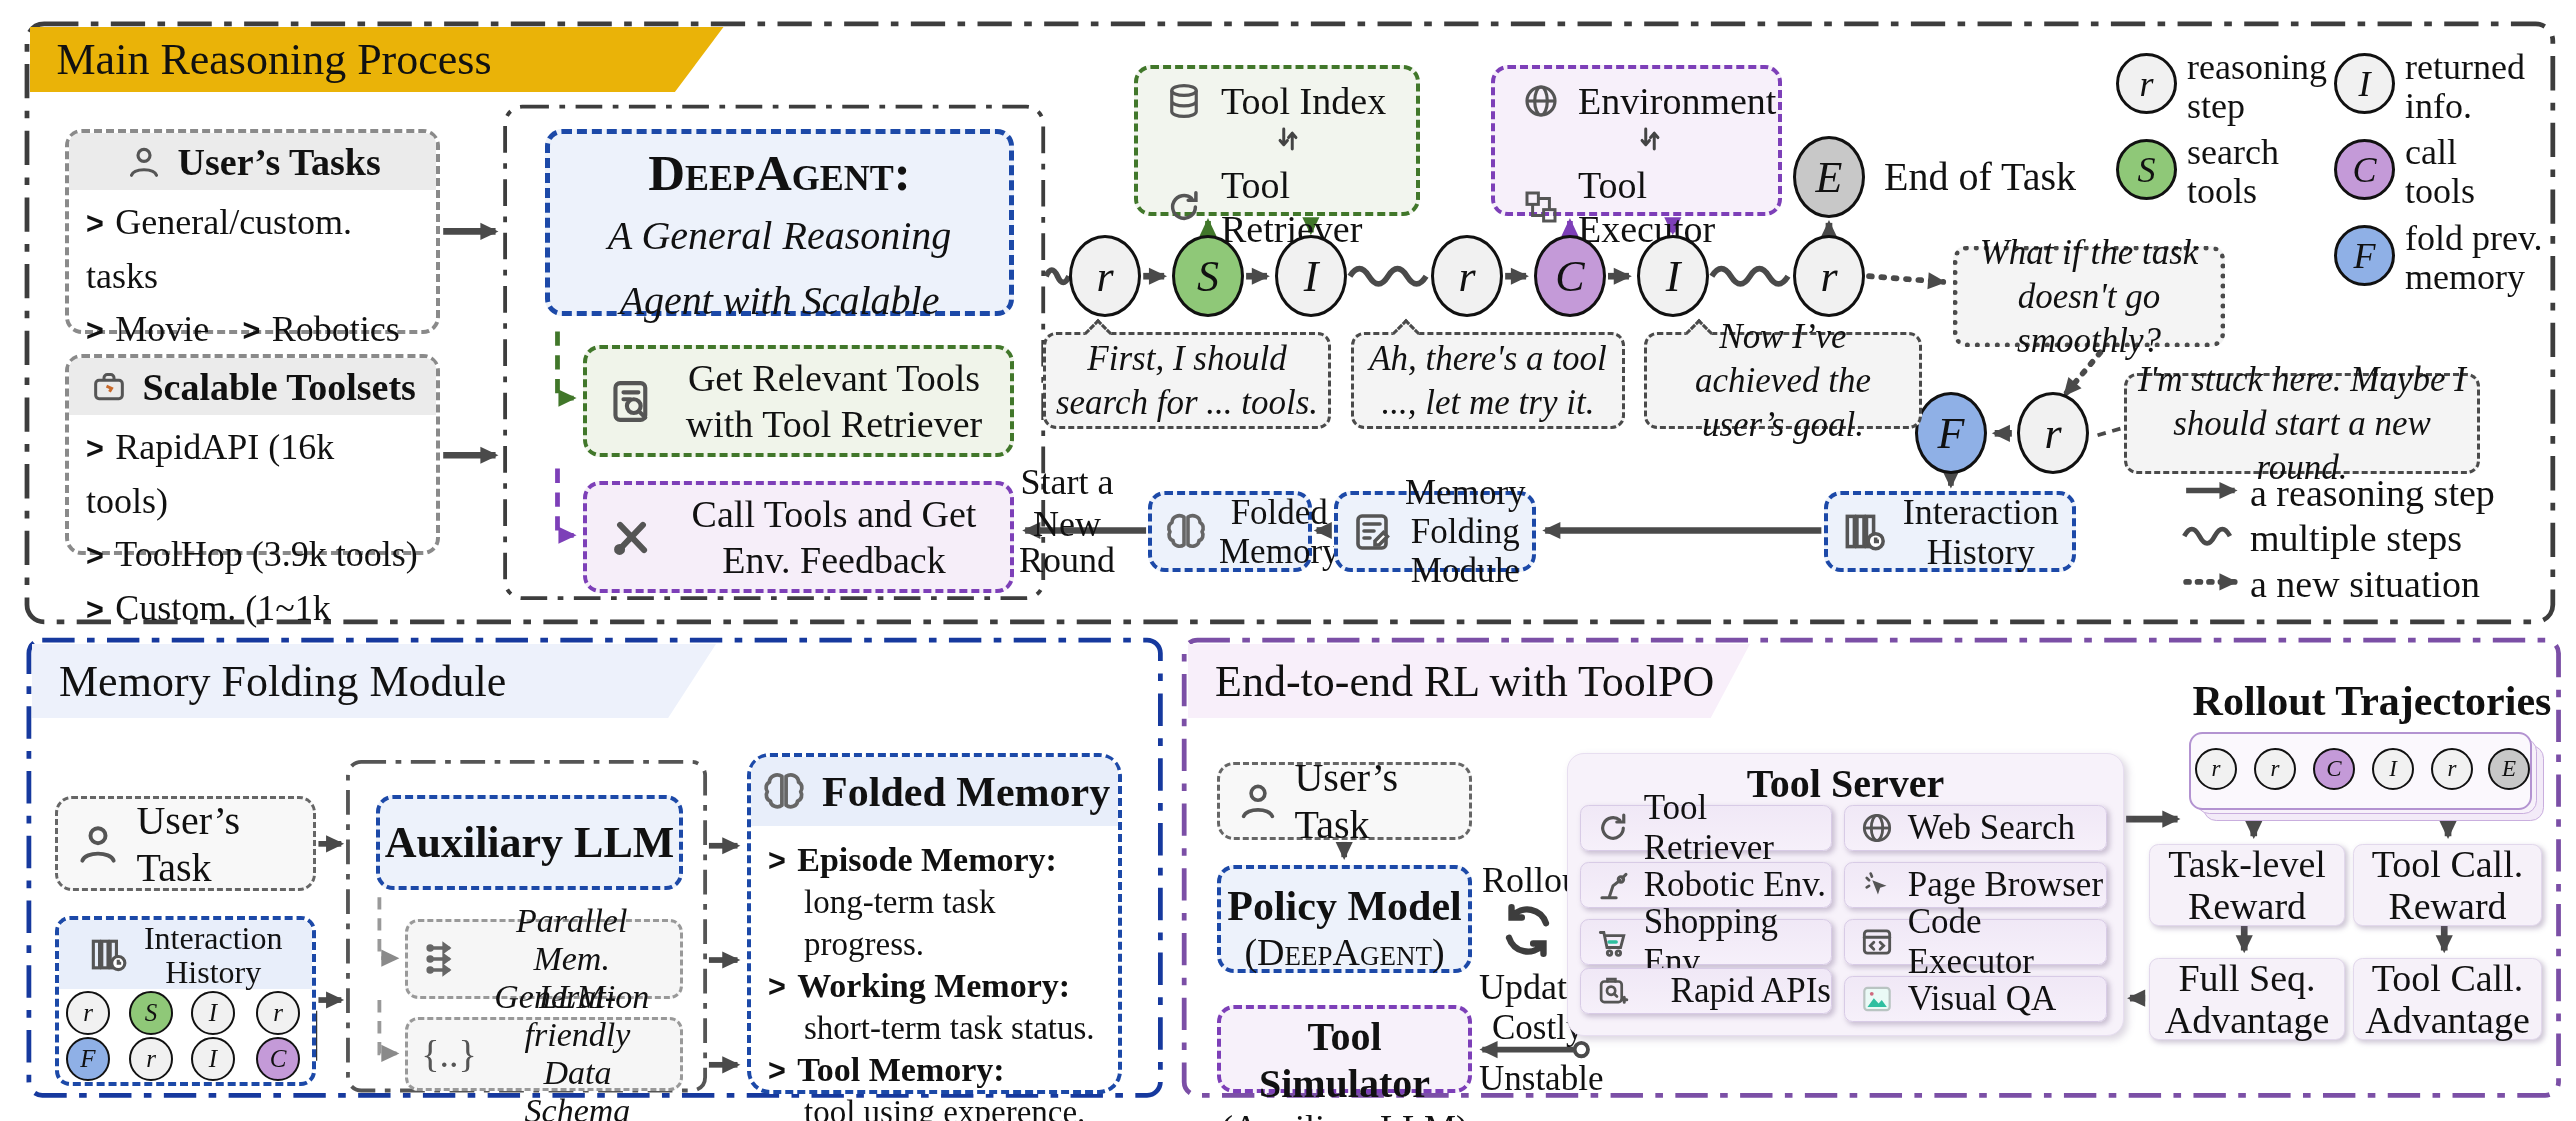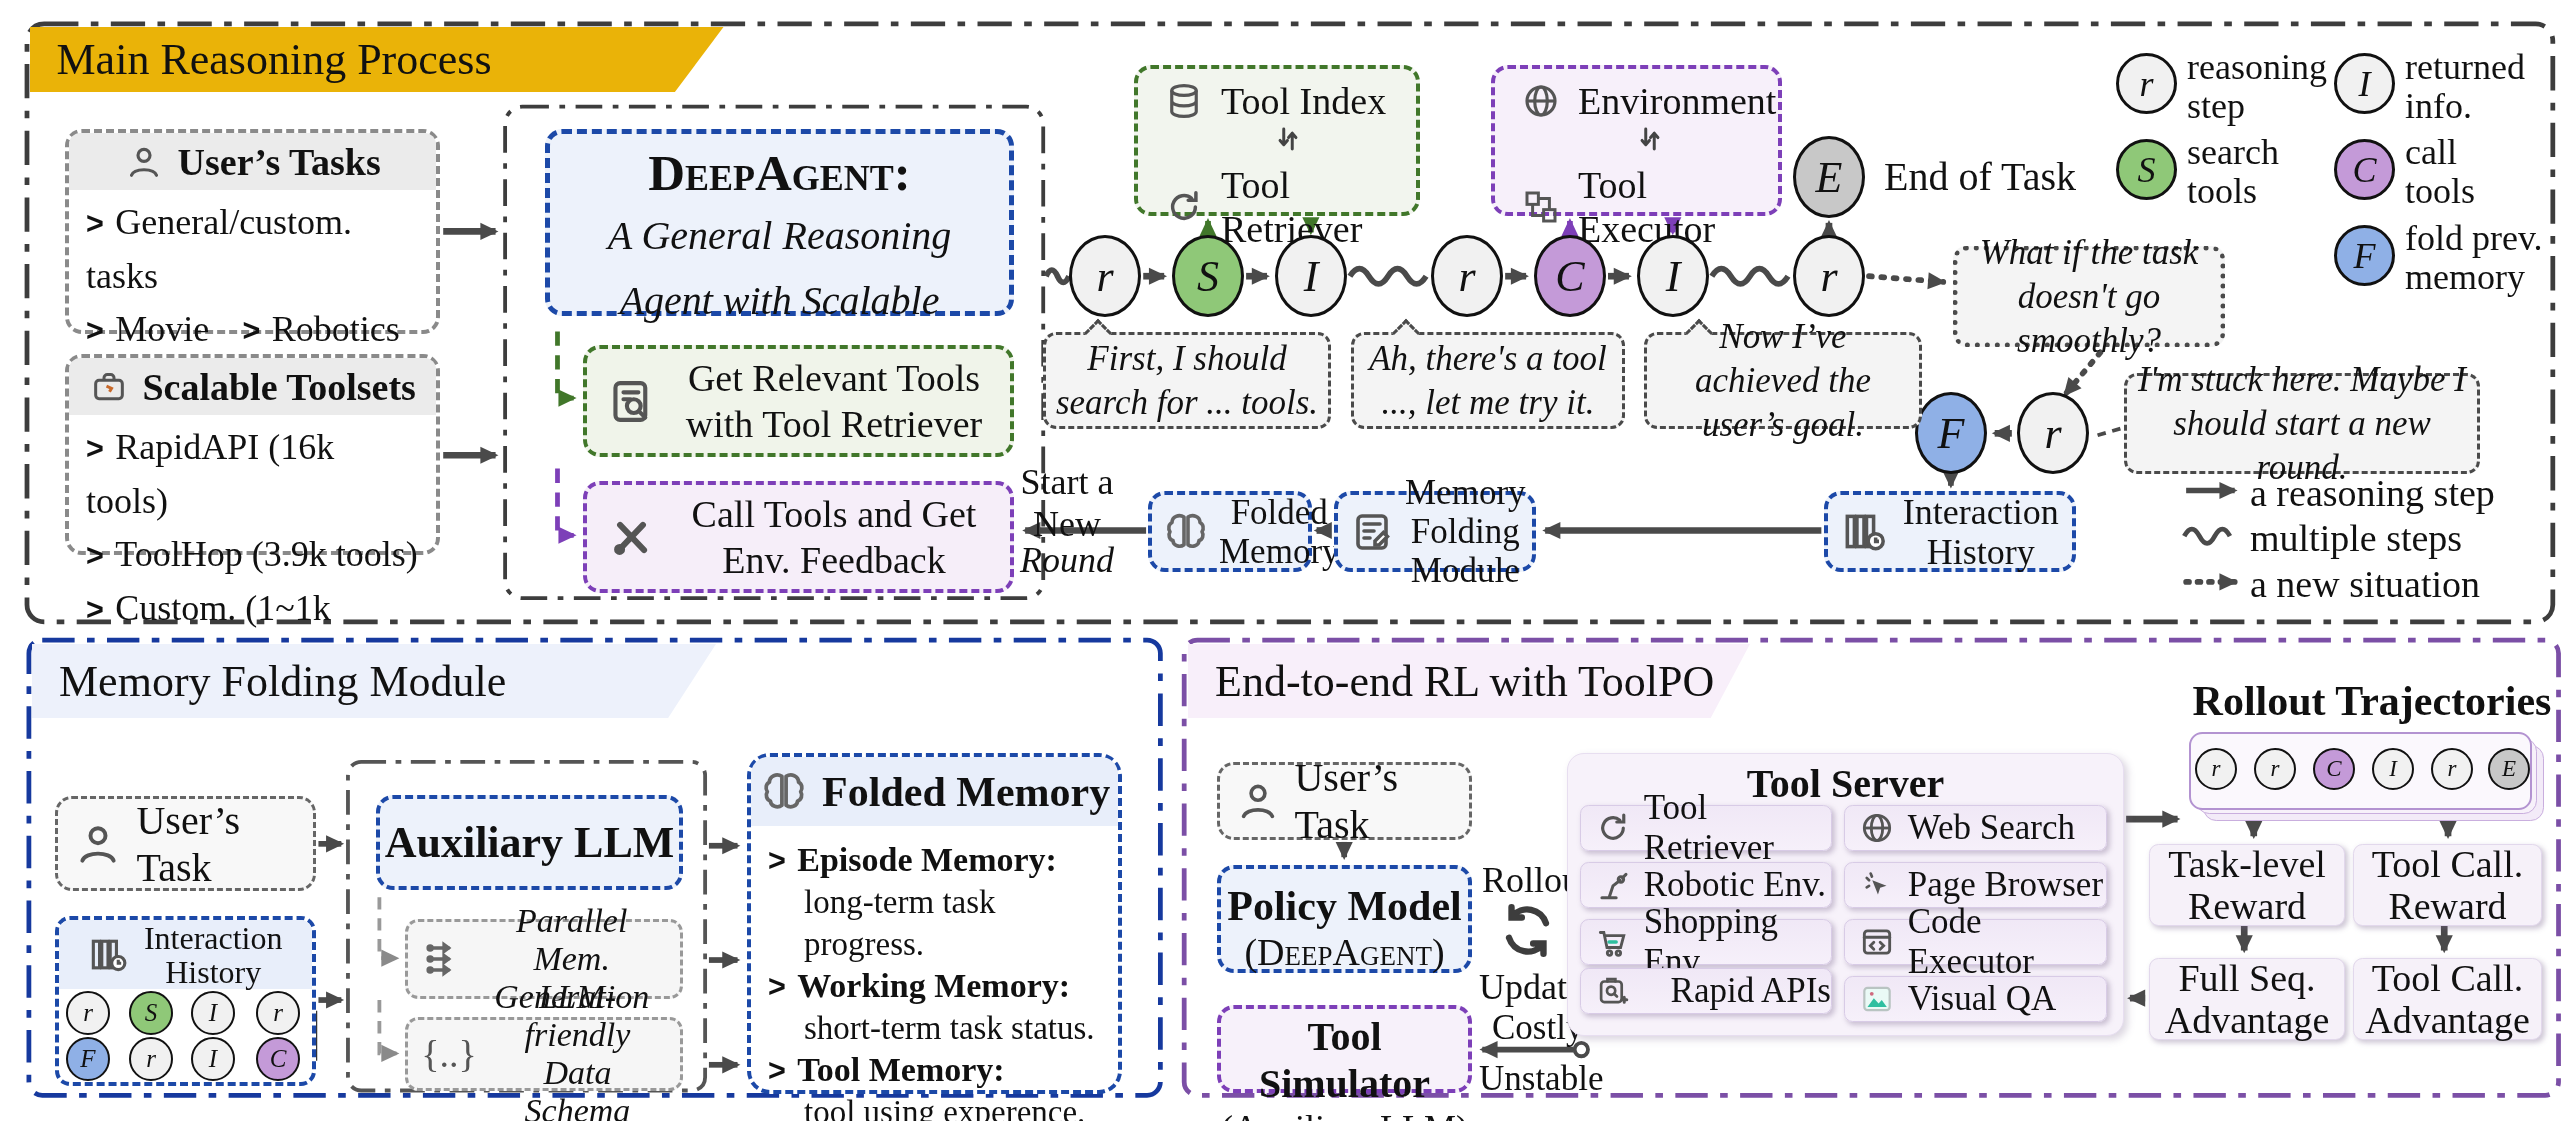--- a/index.html
+++ b/index.html
@@ -386,21 +386,21 @@
       <span>Now I’ve achieved the user’s goal.</span>
     </div>
   <div class="bubble" style="left:1953px;top:246px;width:272px;height:101px;border-style:dotted;border-width:5.7px;">
       <span>What if the task doesn't go smoothly?</span>
     </div>
   <div class="bubble" style="left:2124px;top:373px;width:356px;height:101px;">
       <span>I'm stuck here. Maybe I should start a new round.</span>
     </div>
 
   <div class="abs ctr" style="left:991px;top:482px;width:152px;height:42px;font-size:36px;">Start a New</div>
-  <div class="abs ctr" style="left:991px;top:539px;width:152px;height:42px;font-size:36px;font-style:italic;">Round</div>
+  <div class="abs ctr" style="left:991px;top:539px;width:152px;height:42px;font-size:36px;">Round</div>
 
   <div class="dashbox blue-d row" style="left:1148px;top:491px;width:164px;height:81px;padding:0 9.5px;gap:9.5px;">
     <svg class="ic" width="48" height="48" viewBox="0 0 24 24">
         <use href="#i-brain"></use>
       </svg>
     <div style="font-size:35px;line-height:39px;text-align:center;flex:1;">Folded Memory</div>
   </div>
   <div class="dashbox blue-d row" style="left:1334px;top:491px;width:202px;height:81px;padding:0 9.5px;gap:9.5px;">
     <svg class="ic" width="48" height="48" viewBox="0 0 24 24">
         <use href="#i-memo"></use>

